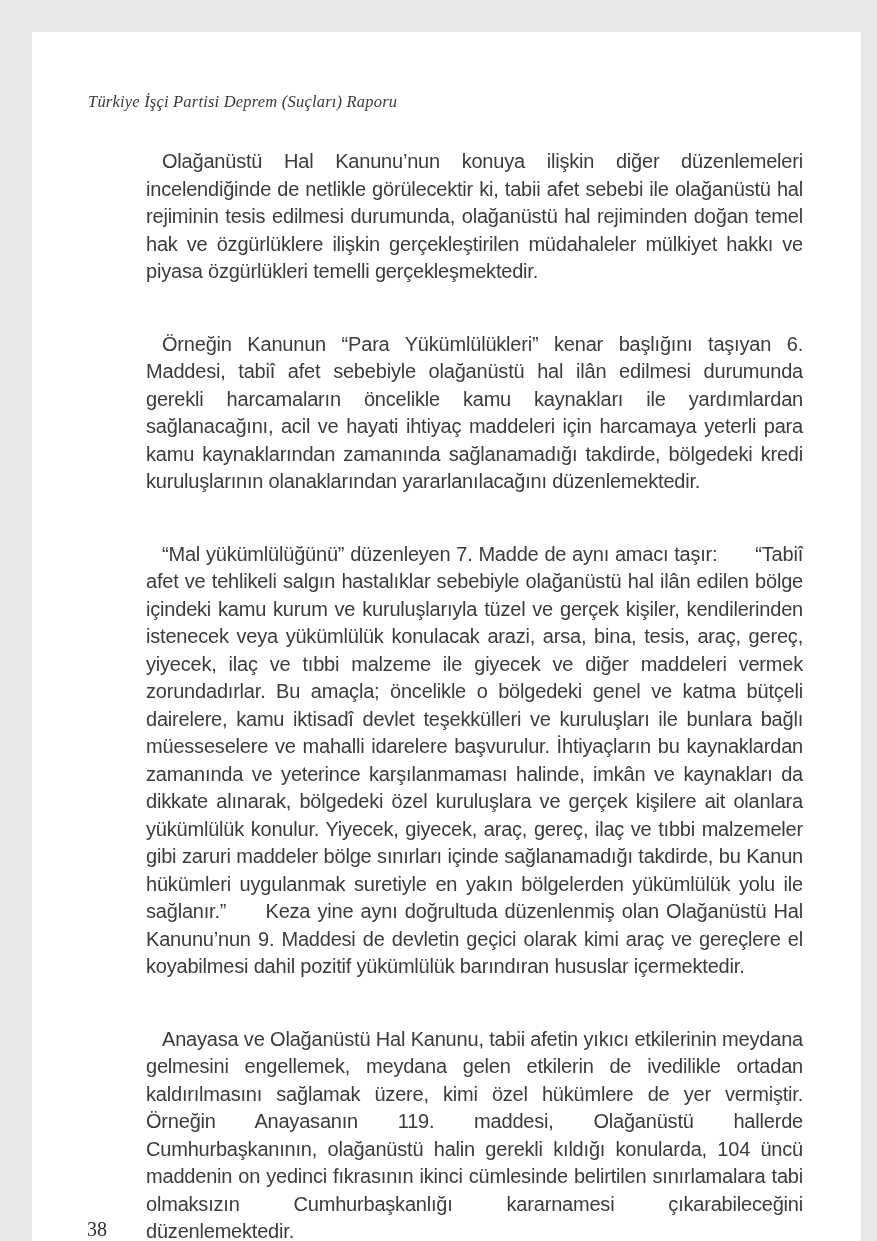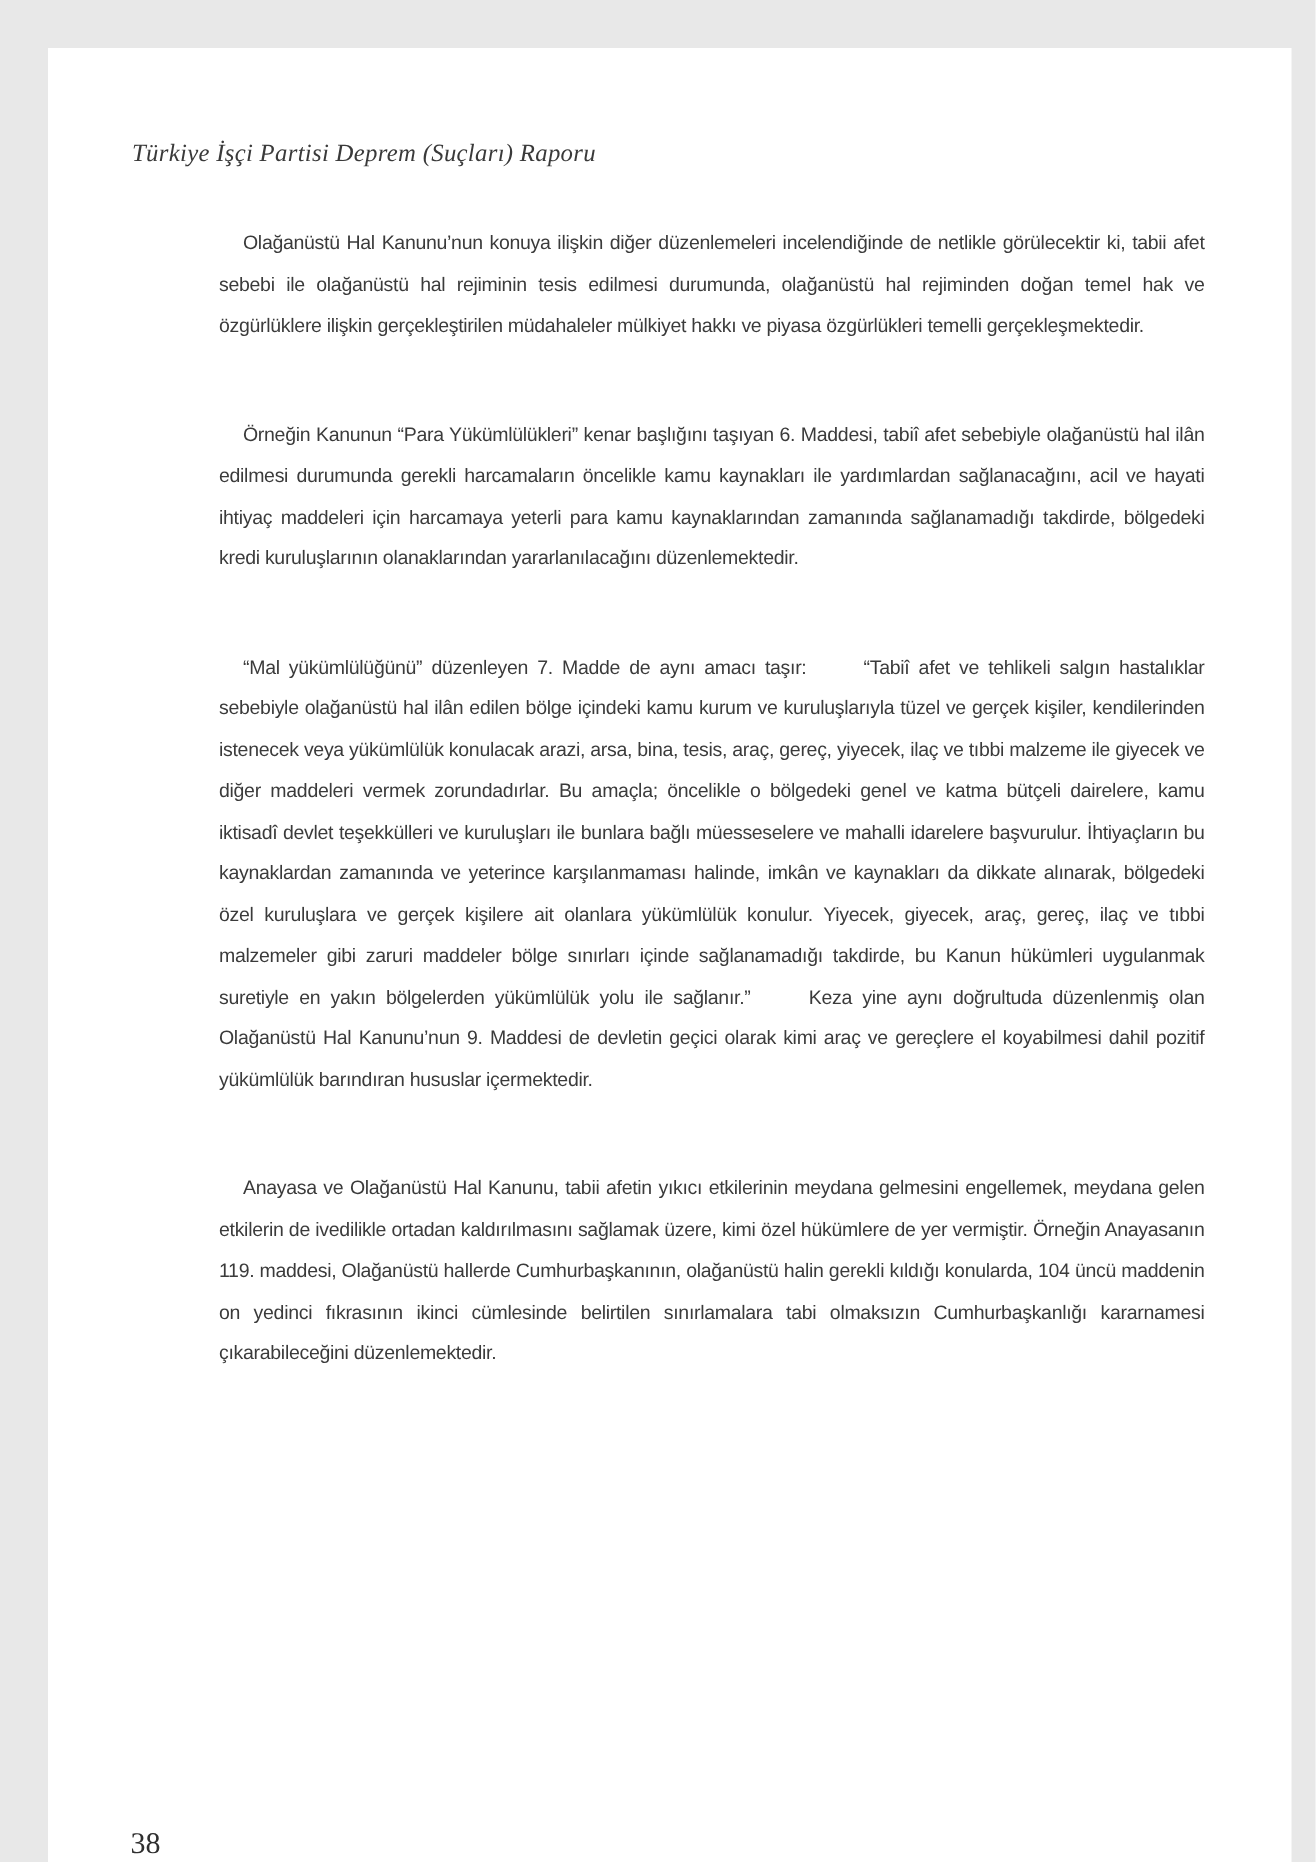--- a/index.html
+++ b/index.html
@@ -24,21 +24,21 @@
     white-space: nowrap;
   }
   .body-text {
     position: absolute;
     left: 82px;
     top: 84px;
     width: 721px;
   }
   .body-text p {
     font-family: "Liberation Sans", "DejaVu Sans", sans-serif;
-    font-size: 13px;
+    font-size: 20px;
     line-height: 27.5px;
     letter-spacing: -0.2px;
     color: #3b3b3b;
     text-align: justify;
     margin: 0 0 13px 0;
   }
   .seg-italic { }
   .page-number {
     position: absolute;
     left: 39px;

